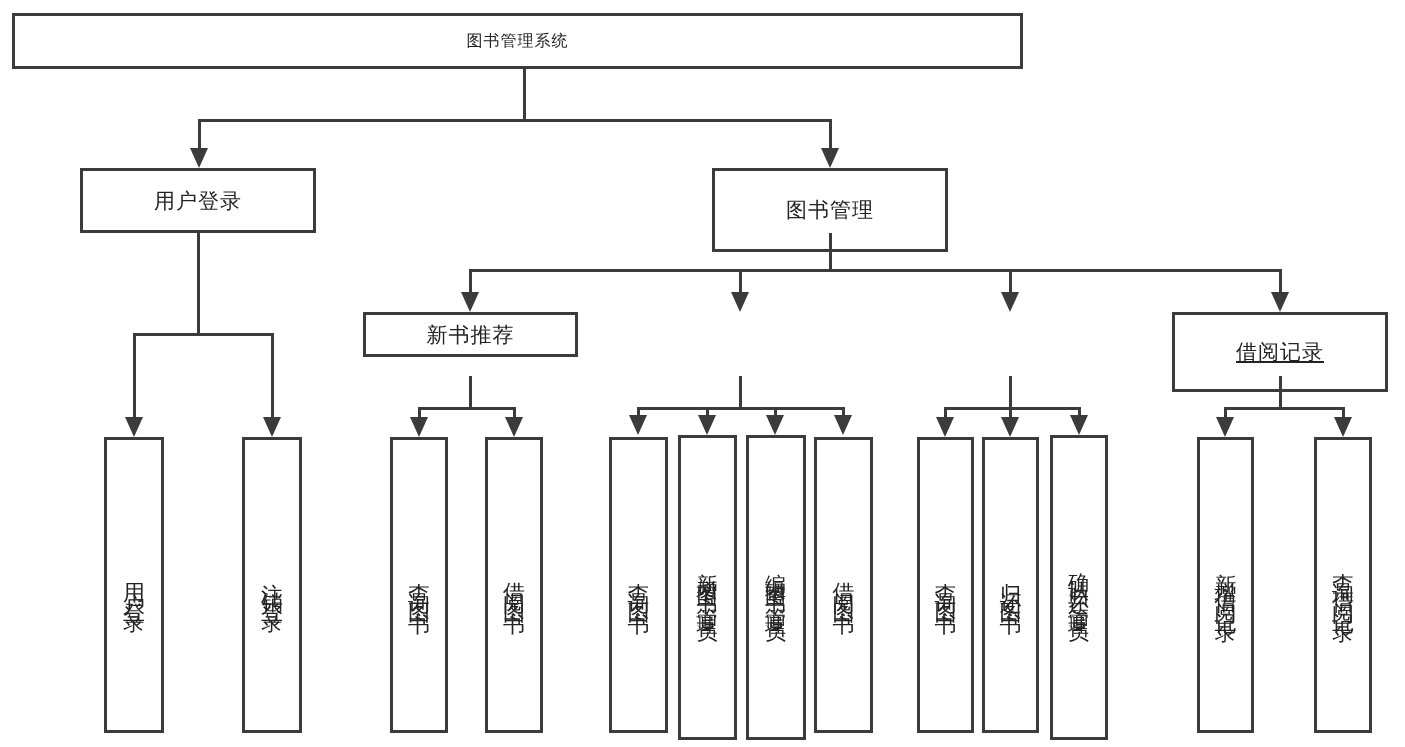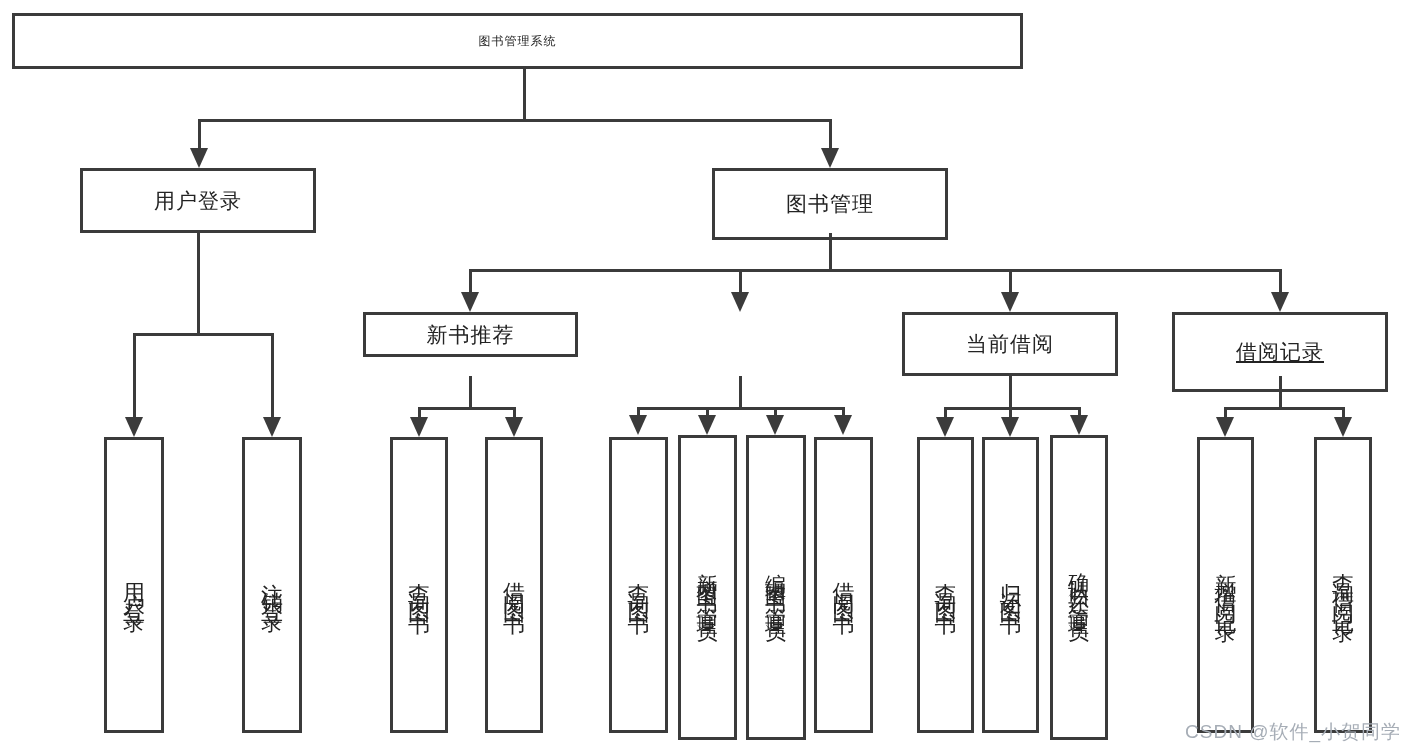--- a/index.html
+++ b/index.html
@@ -28,52 +28,51 @@
   .watermark{
     position:absolute;right:4px;top:719px;font-size:19px;color:#a6adb6;
     letter-spacing:1px;white-space:nowrap;z-index:5;
   }
 </style>
 </head>
 <body>
 
 <div id="stage">
 
-  <div class="hbox" style="left:12px;top:13px;width:1011px;height:56px;font-size:12px;">图书管理系统</div>
+  <div class="hbox" style="left:12px;top:13px;width:1011px;height:56px;font-size:16px;">图书管理系统</div>
 
   <div class="line" style="left:523px;top:69px;width:3px;height:51px;"></div>
   <div class="line" style="left:198px;top:119px;width:633px;height:3px;"></div>
   <div class="line" style="left:198px;top:119px;width:3px;height:31px;"></div>
   <div class="arrow" style="left:190px;top:148px;"></div>
   <div class="line" style="left:829px;top:119px;width:3px;height:31px;"></div>
   <div class="arrow" style="left:821px;top:148px;"></div>
 
   <div class="hbox" style="left:80px;top:168px;width:236px;height:65px;">用户登录</div>
-  <div class="hbox" style="left:712px;top:168px;width:236px;height:72px;">图书管理</div>
+  <div class="hbox" style="left:712px;top:168px;width:236px;height:84px;">图书管理</div>
 
   <div class="line" style="left:197px;top:233px;width:3px;height:101px;"></div>
   <div class="line" style="left:133px;top:333px;width:141px;height:3px;"></div>
   <div class="line" style="left:133px;top:333px;width:3px;height:86px;"></div>
   <div class="arrow" style="left:125px;top:417px;"></div>
   <div class="line" style="left:271px;top:333px;width:3px;height:86px;"></div>
   <div class="arrow" style="left:263px;top:417px;"></div>
 
   <div class="line" style="left:829px;top:233px;width:3px;height:38px;"></div>
   <div class="line" style="left:469px;top:269px;width:813px;height:3px;"></div>
   <div class="line" style="left:469px;top:269px;width:3px;height:25px;"></div>
   <div class="arrow" style="left:461px;top:292px;"></div>
   <div class="line" style="left:739px;top:269px;width:3px;height:25px;"></div>
   <div class="arrow" style="left:731px;top:292px;"></div>
   <div class="line" style="left:1009px;top:269px;width:3px;height:25px;"></div>
   <div class="arrow" style="left:1001px;top:292px;"></div>
   <div class="line" style="left:1279px;top:269px;width:3px;height:25px;"></div>
   <div class="arrow" style="left:1271px;top:292px;"></div>
 
   <div class="hbox" style="left:363px;top:312px;width:215px;height:45px;">新书推荐</div>
-  <div class="hbox" style="left:902px;top:312px;width:216px;height:64px;">当前借阅</div>
   <div class="hbox" style="left:1172px;top:312px;width:216px;height:80px;text-decoration:underline;">借阅记录</div>
 
   <div class="line" style="left:469px;top:376px;width:3px;height:33px;"></div>
   <div class="line" style="left:418px;top:407px;width:98px;height:3px;"></div>
   <div class="line" style="left:418px;top:407px;width:3px;height:12px;"></div>
   <div class="arrow" style="left:410px;top:417px;"></div>
   <div class="line" style="left:513px;top:407px;width:3px;height:12px;"></div>
   <div class="arrow" style="left:505px;top:417px;"></div>
 
   <div class="line" style="left:739px;top:376px;width:3px;height:33px;"></div>
@@ -114,15 +113,14 @@
   <div class="vbox ext" style="left:746px;top:435px;width:60px;height:305px;">编辑图书（管理员）</div>
   <div class="vbox" style="left:814px;top:437px;width:59px;height:296px;">借阅图书</div>
 
   <div class="vbox" style="left:917px;top:437px;width:57px;height:296px;">查询图书</div>
   <div class="vbox" style="left:982px;top:437px;width:57px;height:296px;">归还图书</div>
   <div class="vbox ext" style="left:1050px;top:435px;width:58px;height:305px;">确认归还（管理员）</div>
 
   <div class="vbox" style="left:1197px;top:437px;width:57px;height:296px;">新增借阅记录</div>
   <div class="vbox" style="left:1314px;top:437px;width:58px;height:296px;">查询借阅记录</div>
 
-  <div class="watermark">CSDN @软件_小贺同学</div>
 
 </div>
 
 </body></html>

